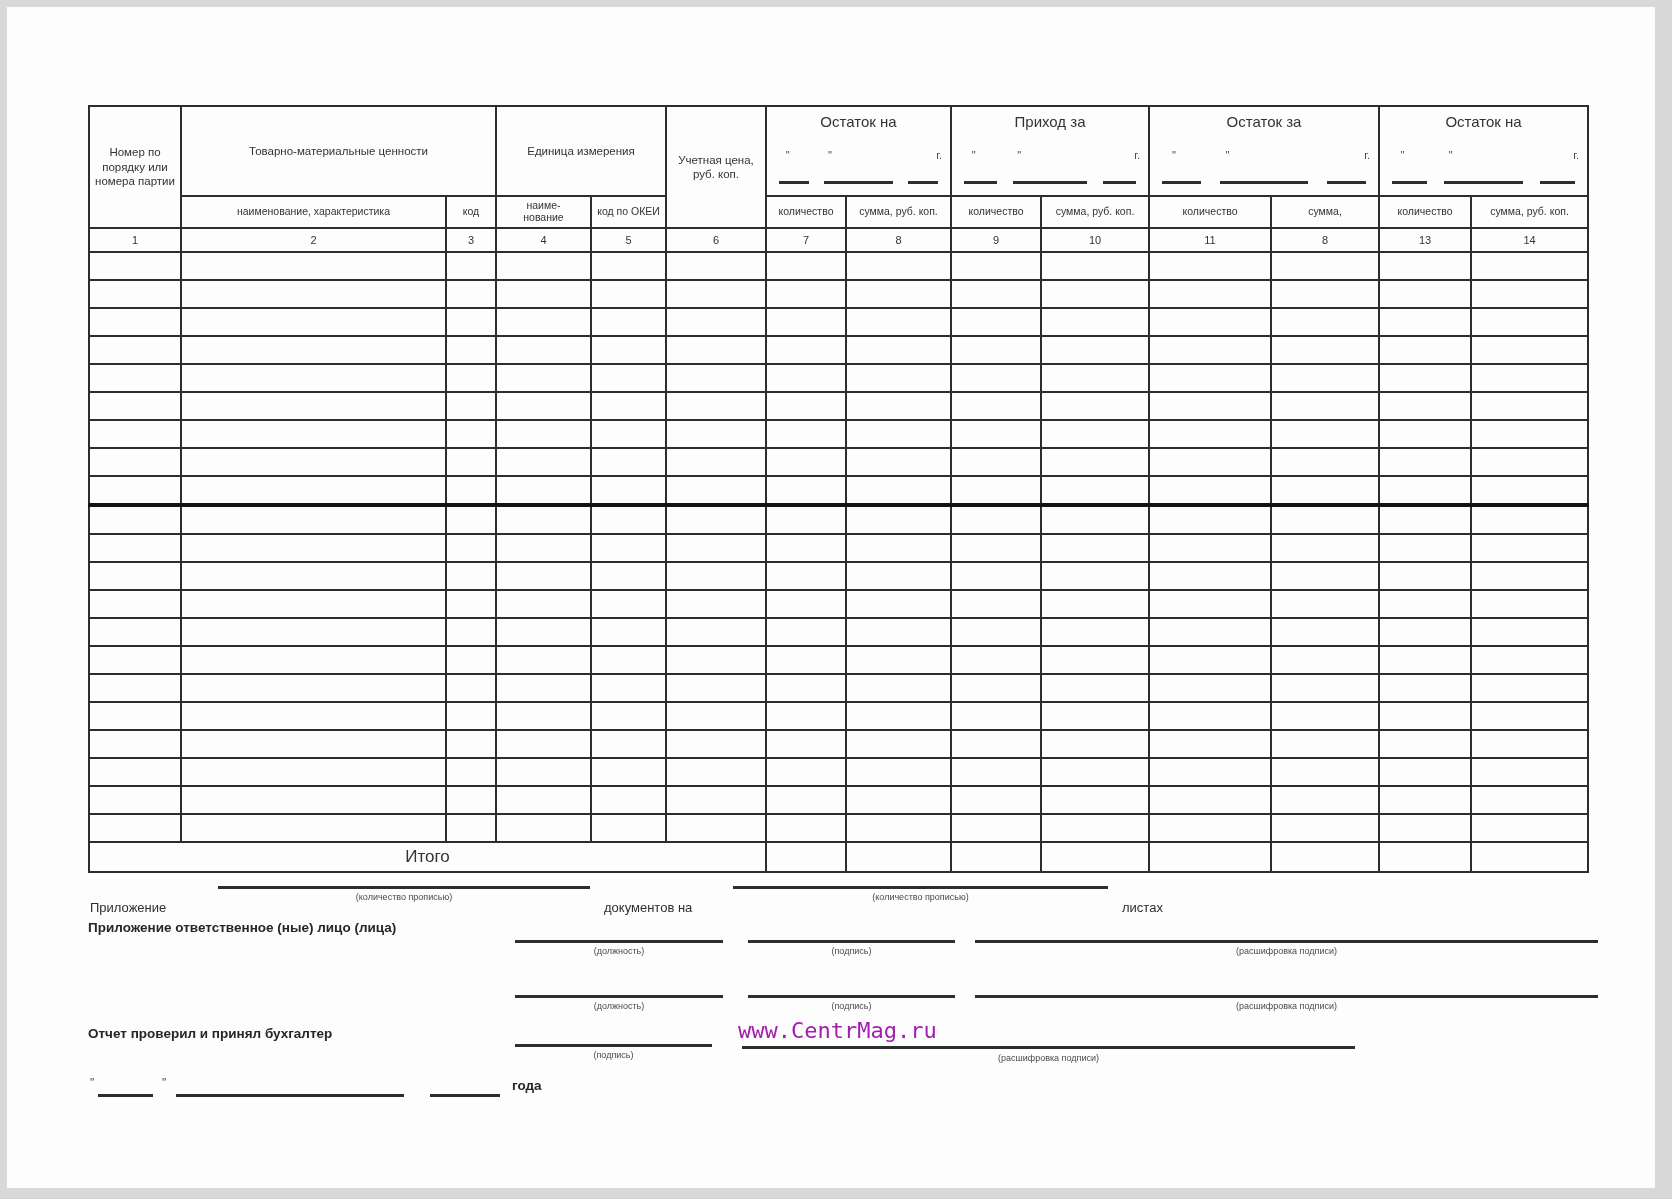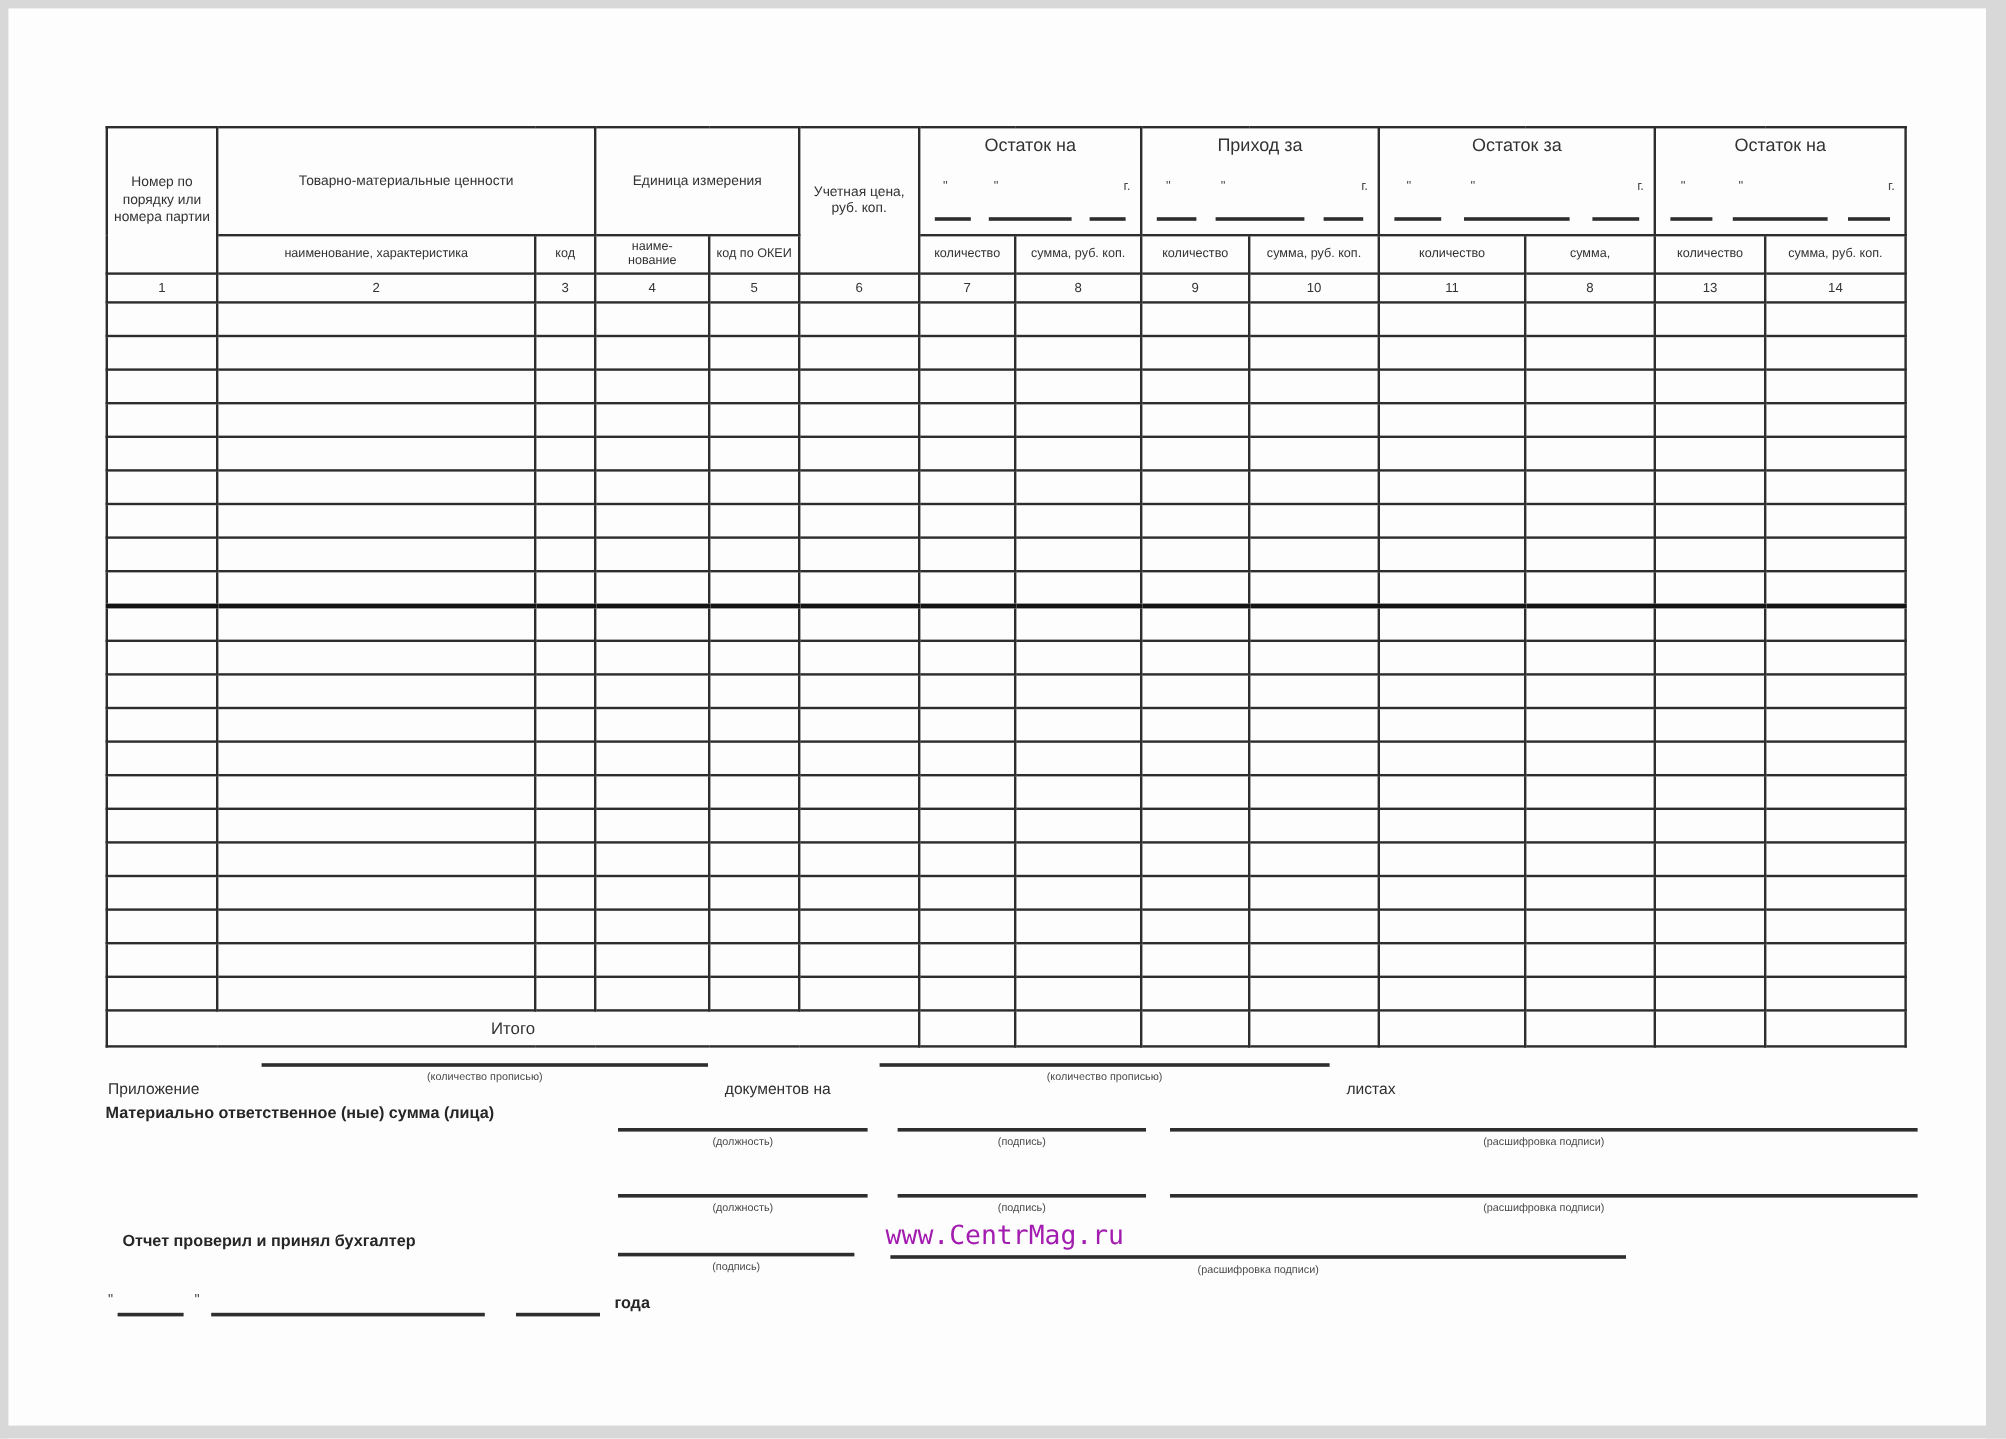--- a/index.html
+++ b/index.html
@@ -31,21 +31,21 @@
     overflow:hidden;
   }
   tr.hdr1 th{height:88px;font-size:11.5px;}
   tr.hdr2 td{height:30px;font-size:10.5px;line-height:1.1;margin-left:42px;}
   tr.hdr3 td{height:22px;font-size:11px;}
   tr.brow td{height:26px;}
   tr.thick-bottom td{border-bottom:4px solid #141414;}
   tr.itogo td{height:28px;}
   td.itogo-label{
     border:none;
-    text-align:right;font-size:14px;color:#333;
+    text-align:right;font-size:17px;color:#333;
     padding-right:6px;background:transparent;
   }
   
   .grp{height:84px;box-sizing:border-box;display:flex;flex-direction:column;
        justify-content:space-between;padding:4px 5px 9px 5px;}
   .grp-title{font-size:15px;}
   .dq{position:relative;height:13px;font-size:11px;color:#4a4a4a;text-align:left;}
   .dq .q1{position:absolute;left:7%;top:0;}
   .dq .q2{position:absolute;left:32%;top:0;}
   .dq .gsuf{position:absolute;right:1px;top:0;}
@@ -552,37 +552,37 @@
   </table>
 
   <div class="abs txt" style="left:90px;top:868px;">Приложение</div>
   <div class="hline" style="left:218px;top:886px;width:372px;"></div>
   <div class="sublabel" style="left:218px;top:892px;width:372px;">(количество прописью)</div>
   <div class="abs txt" style="left:604px;top:868px;">документов на</div>
   <div class="hline" style="left:733px;top:886px;width:375px;"></div>
   <div class="sublabel" style="left:733px;top:892px;width:375px;">(количество прописью)</div>
   <div class="abs txt" style="left:1122px;top:868px;">листах</div>
 
-  <div class="abs bold" style="left:88px;top:920px;">Материально ответственное (ные) сумма (лица)</div>
+  <div class="abs bold" style="left:88px;top:920px;">Приложение ответственное (ные) лицо (лица)</div>
 
   <div class="hline" style="left:515px;top:940px;width:208px;"></div>
   <div class="sublabel" style="left:515px;top:946px;width:208px;">(должность)</div>
   <div class="hline" style="left:748px;top:940px;width:207px;"></div>
   <div class="sublabel" style="left:748px;top:946px;width:207px;">(подпись)</div>
   <div class="hline" style="left:975px;top:940px;width:623px;"></div>
   <div class="sublabel" style="left:975px;top:946px;width:623px;">(расшифровка подписи)</div>
 
   <div class="hline" style="left:515px;top:995px;width:208px;"></div>
   <div class="sublabel" style="left:515px;top:1001px;width:208px;">(должность)</div>
   <div class="hline" style="left:748px;top:995px;width:207px;"></div>
   <div class="sublabel" style="left:748px;top:1001px;width:207px;">(подпись)</div>
   <div class="hline" style="left:975px;top:995px;width:623px;"></div>
   <div class="sublabel" style="left:975px;top:1001px;width:623px;">(расшифровка подписи)</div>
 
-  <div class="abs bold" style="left:102px;top:1026px;">Отчет проверил и принял бухгалтер</div>
+  <div class="abs bold" style="left:88px;top:1026px;">Отчет проверил и принял бухгалтер</div>
   <div class="wmark" style="left:738px;top:1018px;">www.CentrMag.ru</div>
   <div class="hline" style="left:515px;top:1044px;width:197px;"></div>
   <div class="sublabel" style="left:515px;top:1050px;width:197px;">(подпись)</div>
   <div class="hline" style="left:742px;top:1046px;width:613px;"></div>
   <div class="sublabel" style="left:742px;top:1053px;width:613px;">(расшифровка подписи)</div>
 
   <div class="abs q-mark" style="left:90px;top:1076px;">"</div>
   <div class="hline" style="left:98px;top:1094px;width:55px;"></div>
   <div class="abs q-mark" style="left:162px;top:1076px;">"</div>
   <div class="hline" style="left:176px;top:1094px;width:228px;"></div>

